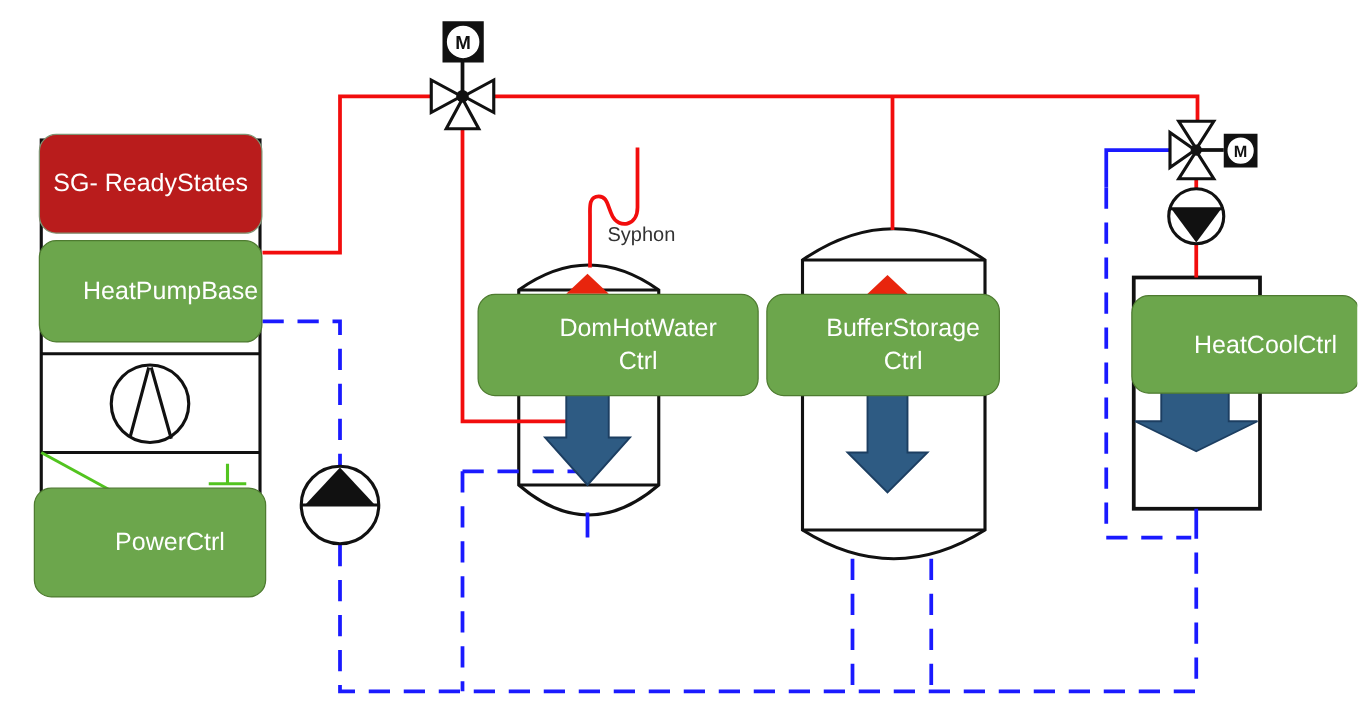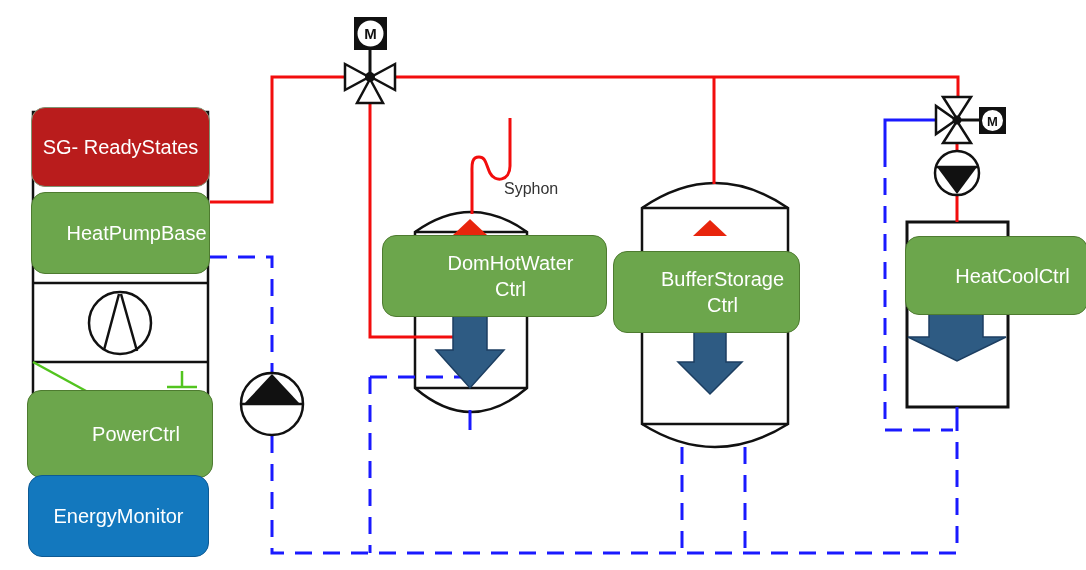--- a/index.html
+++ b/index.html
@@ -14,24 +14,24 @@
     text-align:center;font-size:20px;line-height:26px;box-sizing:border-box;
   }
   .module.green{background:#6ca64c;border:1.5px solid #4e7b30;padding-left:32px;}
   .module.gray{background:#b91c1c;border:1.5px solid #7f9473;}
   .module.blue{background:#1378be;border:1.5px solid #0d5a94;}
   #box-sg       {left:31px;  top:107px; width:179px; height:80px;}
   #box-hpb      {left:31px;  top:192px; width:179px; height:82px;}
   #box-power    {left:27px;  top:390px; width:186px; height:88px;}
   #box-energy   {left:28px;  top:475px; width:181px; height:82px;}
   #box-dhw      {left:382px; top:235px; width:225px; height:82px;}
-  #box-buffer   {left:613px; top:235px; width:187px; height:82px;margin-top:16px;}
+  #box-buffer   {left:613px; top:235px; width:187px; height:82px;}
   #box-heatcool {left:905px; top:236px; width:183px; height:79px;}
   #syphon-label{
-    position:absolute;left:504px;top:180px;width:70px;
+    position:absolute;left:486px;top:180px;width:70px;
     font-size:16px;color:#333333;
   }
   text.motor-label{
     font-family:"Liberation Sans", sans-serif;font-size:15px;font-weight:bold;fill:#111111;
   }
 </style>
 </head>
 <body>
 
 <div id="stage">
@@ -118,23 +118,20 @@
   </div>
 
   <div id="box-hpb" class="module green">
     <span>HeatPumpBase</span>
   </div>
 
   <div id="box-power" class="module green">
     <span>PowerCtrl</span>
   </div>
 
-  <div id="box-energy" class="module blue">
-    <span>EnergyMonitor</span>
-  </div>
 
   <div id="box-dhw" class="module green">
     <span>DomHotWater</span>
     <span>Ctrl</span>
   </div>
 
   <div id="box-buffer" class="module green">
     <span>BufferStorage</span>
     <span>Ctrl</span>
   </div>

